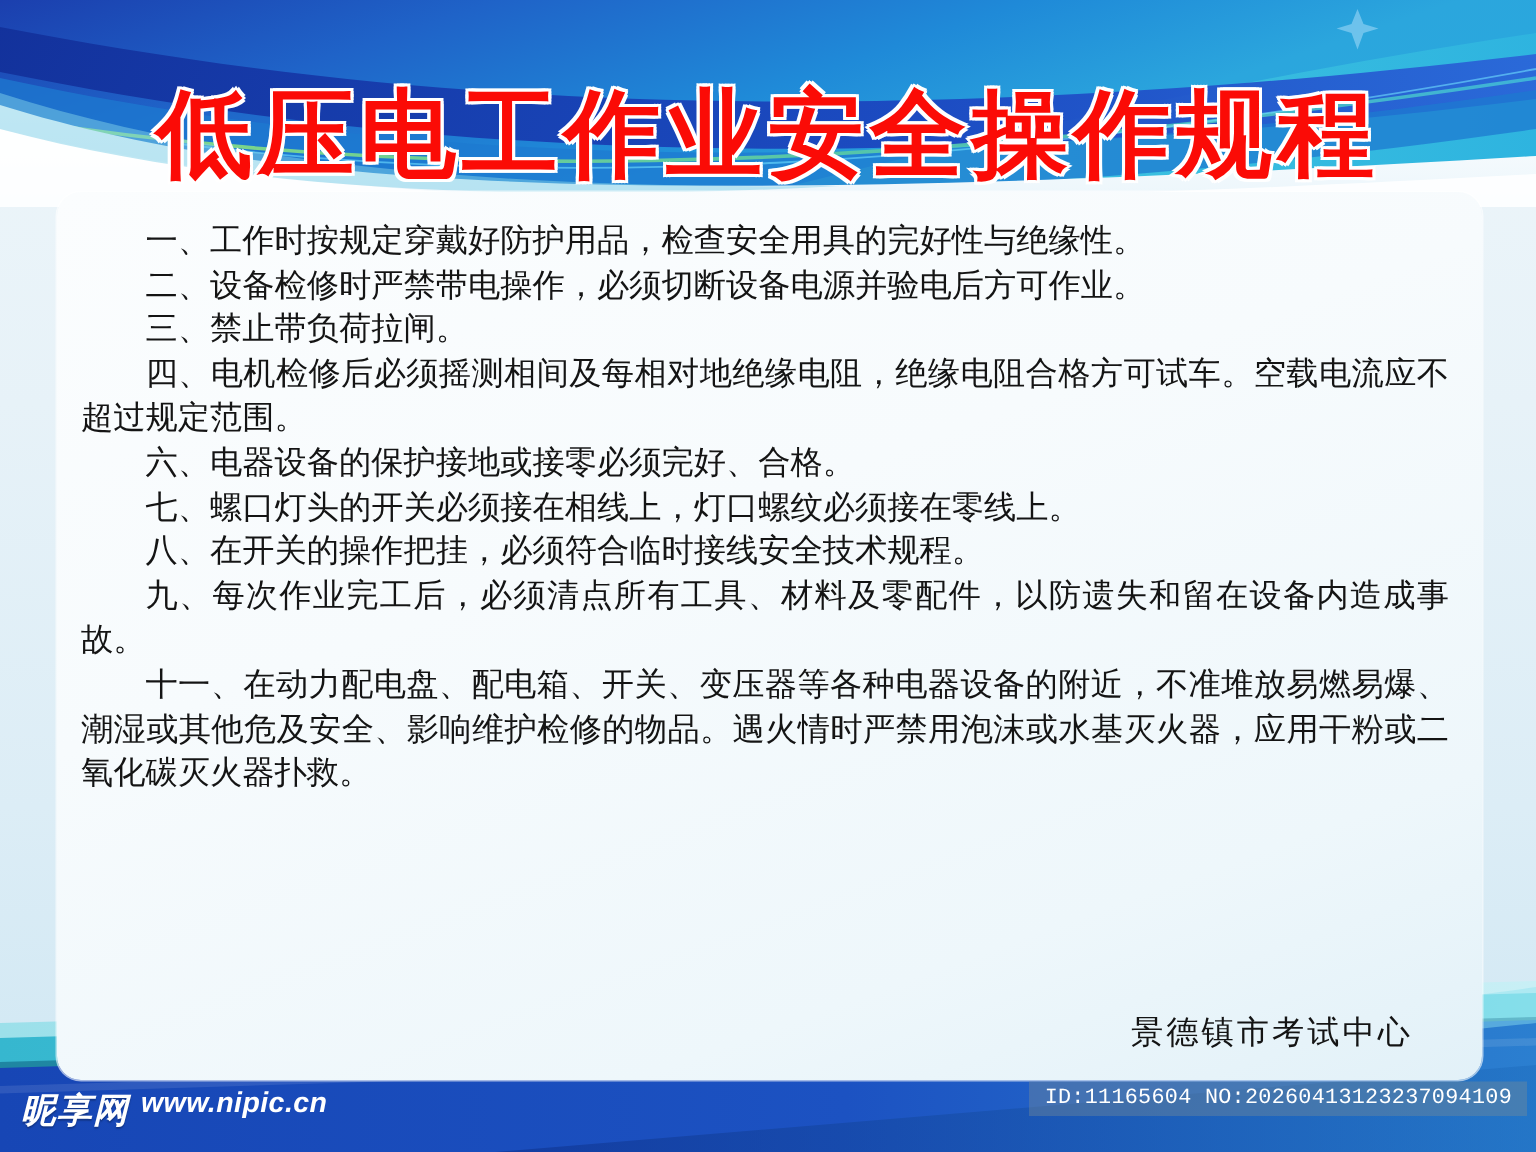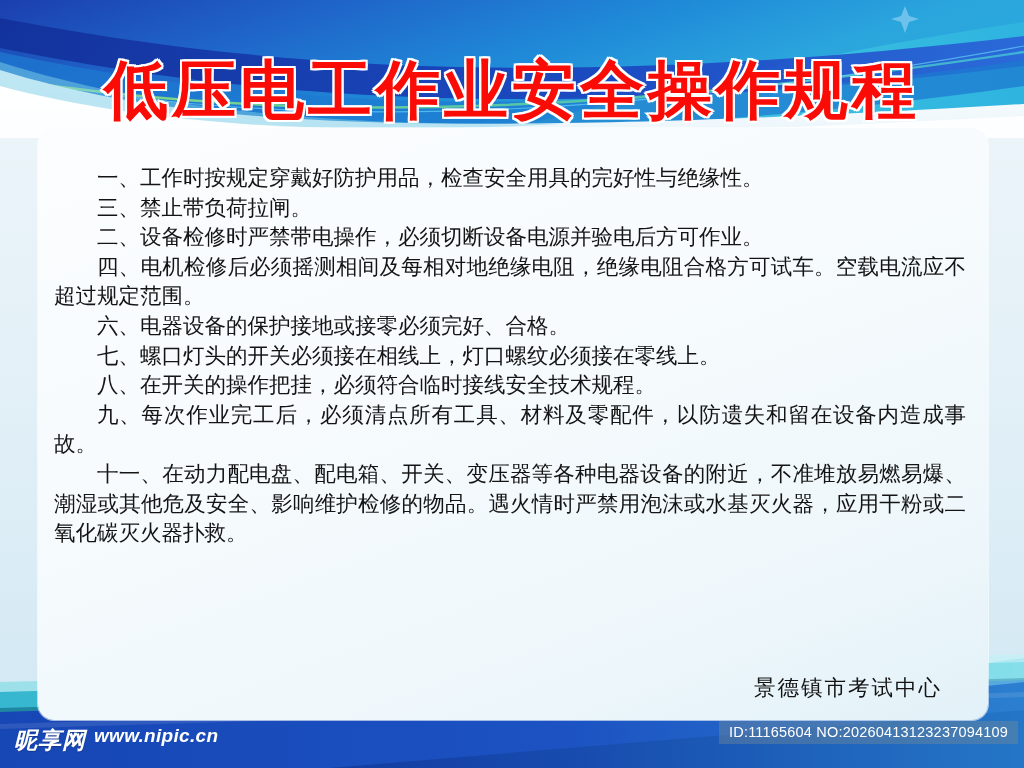--- a/index.html
+++ b/index.html
@@ -84,21 +84,20 @@
   }
 
   .body-text {
     font-family: "DejaVu Sans", "Liberation Sans", sans-serif;
     font-size: 21.5px;
     line-height: 29.6px;
     color: #141414;
     letter-spacing: 0px;
     text-align: justify;
     text-justify: inter-character;
-    margin-top: 17px;
   }
   .clause {
     margin: 0;
     text-indent: 2em;
   }
 
   .signature {
     position: absolute;
     right: 46px;
     bottom: 18px;
@@ -135,21 +134,21 @@
     letter-spacing: 0.3px;
   }
   .wm-id {
     position: absolute;
     right: 6px;
     bottom: 24px;
     z-index: 9;
     padding: 3px 10px 4px 10px;
     background: rgba(120,140,150,0.40);
     color: #ffffff;
-    font-family: Liberation Sans, sans-serif;
+    font-family: Liberation Mono, monospace;
     font-size: 14.5px;
     letter-spacing: 0.2px;
     white-space: nowrap;
   }
 </style>
 </head>
 <body>
 
 <div class="poster">
 
@@ -243,22 +242,22 @@
 
       <path d="M 0 76 L 1024 44 L 1024 49 L 0 81 Z" fill="#ffffff" opacity="0.10"></path>
 
       <path d="M 700 40 C 830 34 940 22 1024 10 L 1024 34 C 930 44 820 54 700 56 Z" fill="#8fe3ef" opacity="0.45"></path>
     </svg>
   </div>
 
   <div class="panel">
     <div class="body-text">
       <p class="clause">一、工作时按规定穿戴好防护用品，检查安全用具的完好性与绝缘性。</p>
+      <p class="clause">二、设备检修时严禁带电操作，必须切断设备电源并验电后方可作业。</p>
       <p class="clause">三、禁止带负荷拉闸。</p>
-      <p class="clause">二、设备检修时严禁带电操作，必须切断设备电源并验电后方可作业。</p>
       <p class="clause">四、电机检修后必须摇测相间及每相对地绝缘电阻，绝缘电阻合格方可试车。空载电流应不超过规定范围。</p>
       <p class="clause">六、电器设备的保护接地或接零必须完好、合格。</p>
       <p class="clause">七、螺口灯头的开关必须接在相线上，灯口螺纹必须接在零线上。</p>
       <p class="clause">八、在开关的操作把挂，必须符合临时接线安全技术规程。</p>
       <p class="clause">九、每次作业完工后，必须清点所有工具、材料及零配件，以防遗失和留在设备内造成事故。</p>
       <p class="clause">十一、在动力配电盘、配电箱、开关、变压器等各种电器设备的附近，不准堆放易燃易爆、潮湿或其他危及安全、影响维护检修的物品。遇火情时严禁用泡沫或水基灭火器，应用干粉或二氧化碳灭火器扑救。</p>
     </div>
     <div class="signature">景德镇市考试中心</div>
   </div>
 

